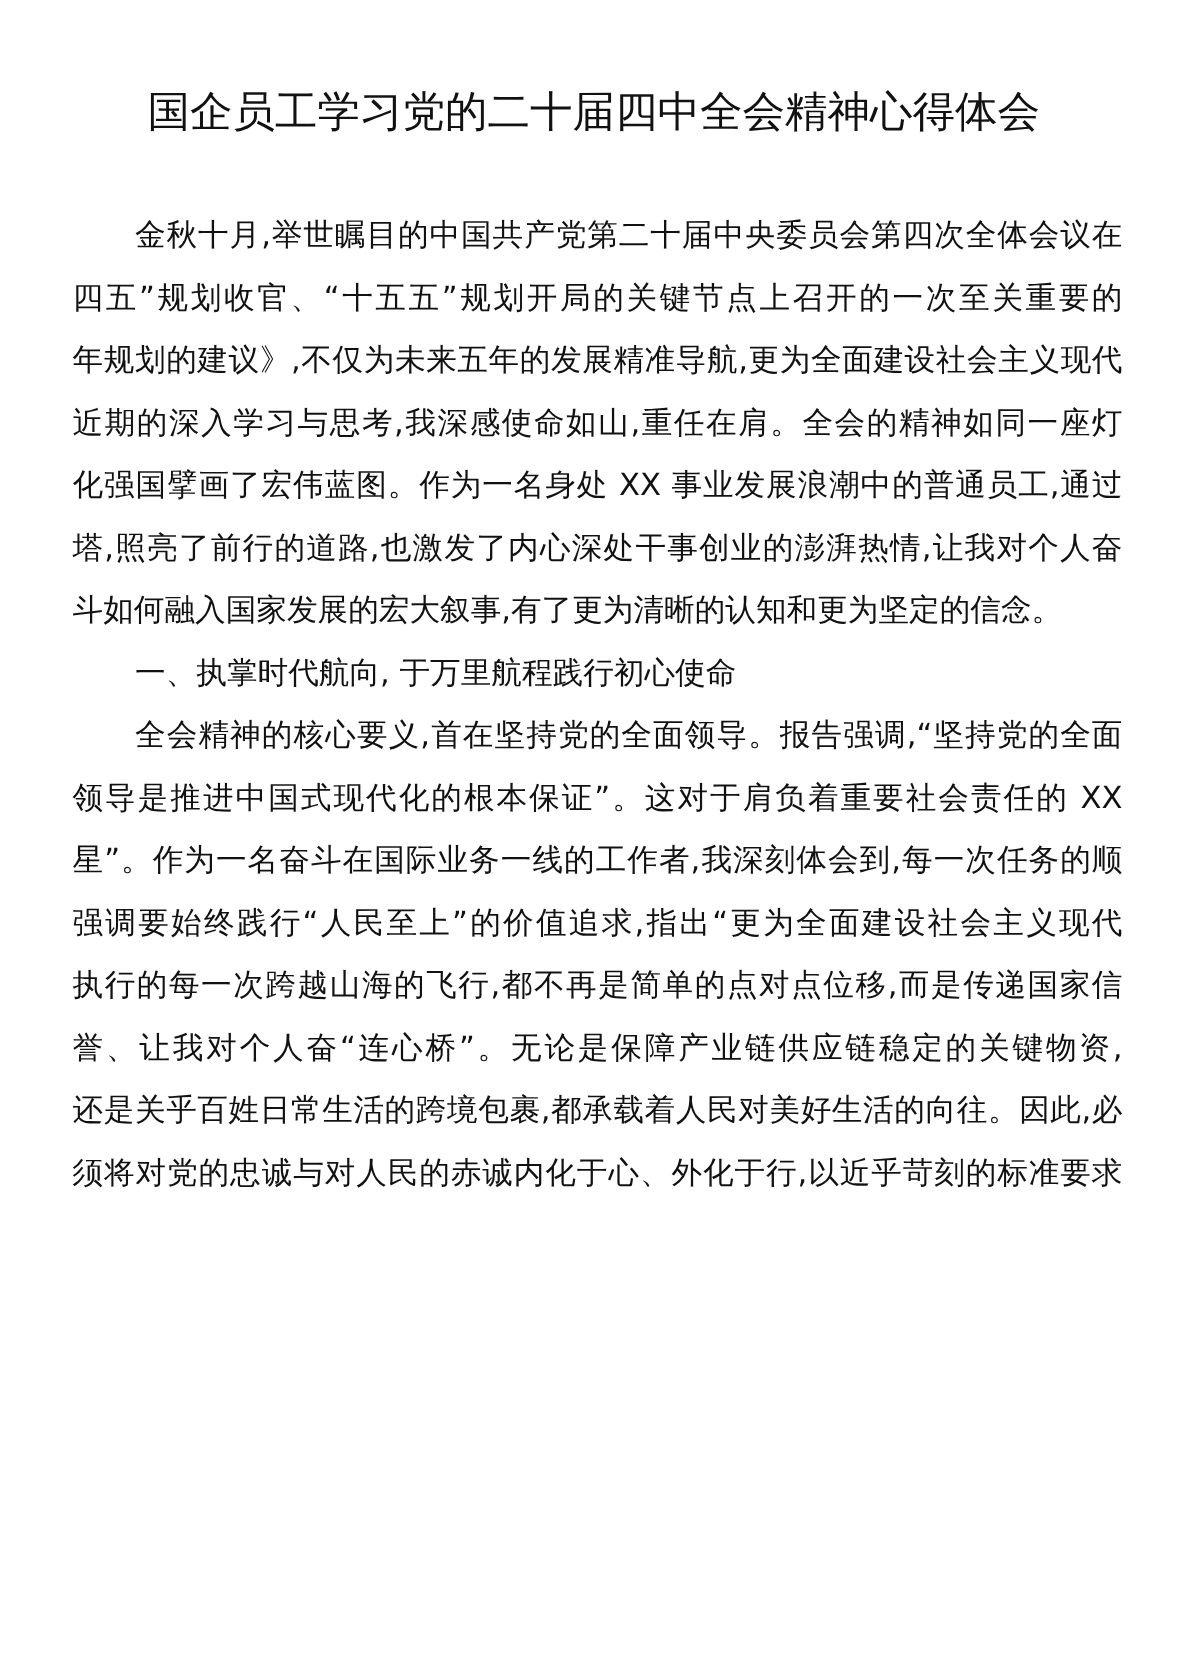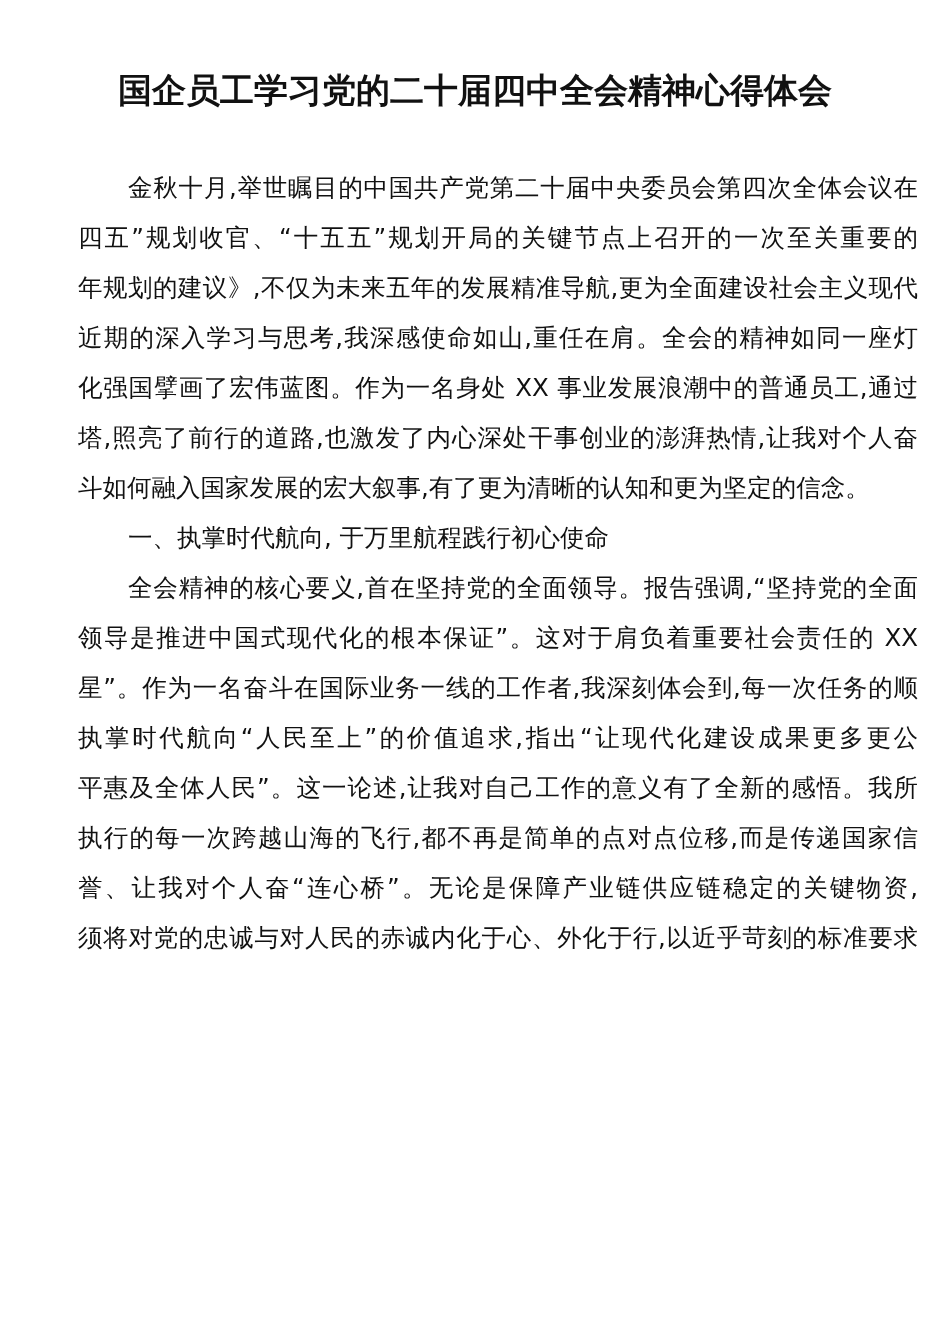--- a/index.html
+++ b/index.html
@@ -1,40 +1,40 @@
 <!DOCTYPE html>
 <html><head>
 <meta charset="utf-8">
 <style>
   html, body { margin:0; padding:0; background:#ffffff; }
   body { width:950px; height:1344px; position:relative; overflow:hidden;
          font-family: "DejaVu Sans", "Liberation Sans", sans-serif; color:#111; }
   .title { position:absolute; top:68px; left:0; width:950px; text-align:center;
            font-size:34px; line-height:44px; letter-spacing:0px; color:#111; white-space:nowrap; }
-  .body { position:absolute; top:167px; left:58px; width:840px;margin-left:20px; }
+  .body { position:absolute; top:167px; left:58px; width:840px; }
   .line { height:50px; line-height:42px; font-size:24.5px; white-space:nowrap; text-align:justify;
           text-align-last:justify; letter-spacing:0; overflow:visible; }
   .line.last { text-align-last:left; }
   .line.indent { padding-left:50px; }
 </style>
 </head>
 <body>
 
-<h1 class="title" style="margin:0;font-weight:bold;">国企员工学习党的二十届四中全会精神心得体会</h1>
+<h1 class="title" style="margin:0;font-weight:normal;">国企员工学习党的二十届四中全会精神心得体会</h1>
 
 <div class="body">
   <div class="line indent">金秋十月,举世瞩目的中国共产党第二十届中央委员会第四次全体会议在</div>
   <div class="line">四五”规划收官、“十五五”规划开局的关键节点上召开的一次至关重要的</div>
   <div class="line">年规划的建议》,不仅为未来五年的发展精准导航,更为全面建设社会主义现代</div>
   <div class="line">近期的深入学习与思考,我深感使命如山,重任在肩。全会的精神如同一座灯</div>
   <div class="line">化强国擘画了宏伟蓝图。作为一名身处 XX 事业发展浪潮中的普通员工,通过</div>
   <div class="line">塔,照亮了前行的道路,也激发了内心深处干事创业的澎湃热情,让我对个人奋</div>
   <div class="line last">斗如何融入国家发展的宏大叙事,有了更为清晰的认知和更为坚定的信念。</div>
   <div class="line indent last">一、执掌时代航向, 于万里航程践行初心使命</div>
   <div class="line indent">全会精神的核心要义,首在坚持党的全面领导。报告强调,“坚持党的全面</div>
   <div class="line">领导是推进中国式现代化的根本保证”。这对于肩负着重要社会责任的 XX</div>
   <div class="line">星”。作为一名奋斗在国际业务一线的工作者,我深刻体会到,每一次任务的顺</div>
-  <div class="line">执掌时代航向“人民至上”的价值追求,指出“让现代化建设成果更多更公</div>
-  <div class="line">平惠及全体人民”。这一论述,让我对自己工作的意义有了全新的感悟。我所</div>
+  <div class="line">强调要始终践行“人民至上”的价值追求,指出“更为全面建设社会主义现代</div>
   <div class="line">执行的每一次跨越山海的飞行,都不再是简单的点对点位移,而是传递国家信</div>
   <div class="line">誉、让我对个人奋“连心桥”。无论是保障产业链供应链稳定的关键物资,</div>
+  <div class="line">还是关乎百姓日常生活的跨境包裹,都承载着人民对美好生活的向往。因此,必</div>
   <div class="line">须将对党的忠诚与对人民的赤诚内化于心、外化于行,以近乎苛刻的标准要求</div>
 </div>
 
 </body></html>

